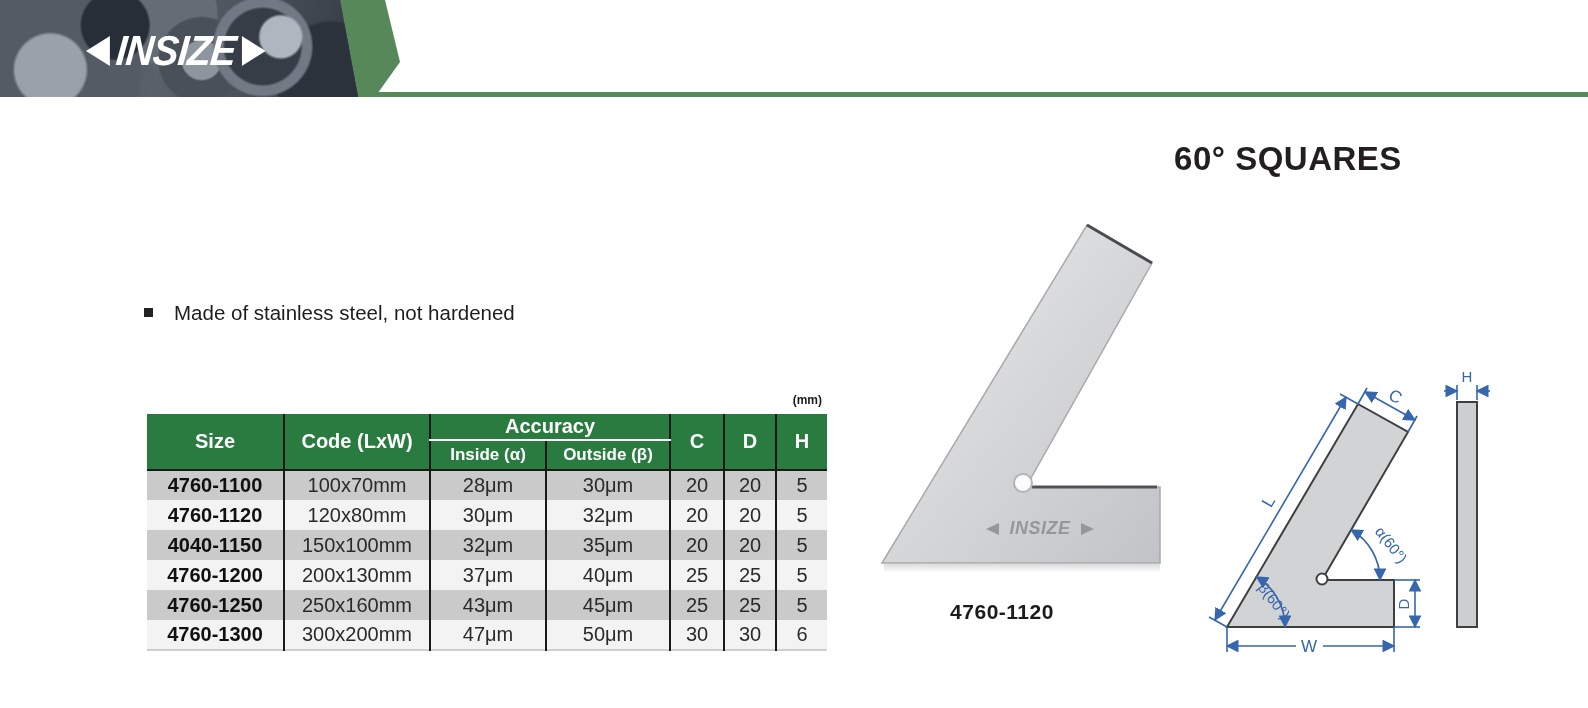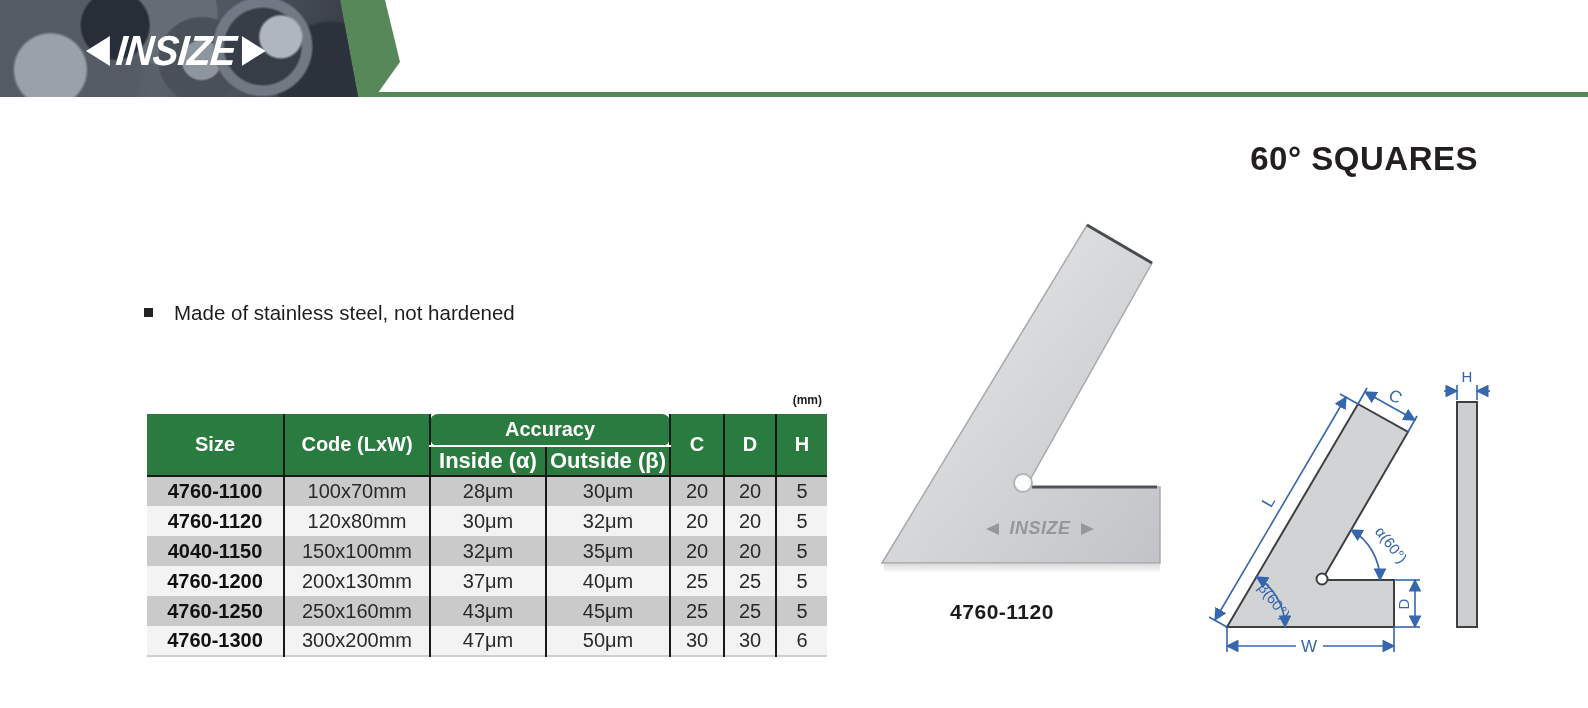--- a/index.html
+++ b/index.html
@@ -33,36 +33,36 @@
   .logo { position:absolute; left:86px; top:30px; display:flex; align-items:center; gap:7px; transform:scaleX(.92); transform-origin:left center; }
   .logo .tri { width:26px; height:30px; background:#ffffff; }
   .logo .tri.left  { clip-path:polygon(100% 0, 0 50%, 100% 100%); }
   .logo .tri.right { clip-path:polygon(0 0, 100% 50%, 0 100%); }
   .logo .word {
     color:#ffffff; font-size:42px; font-weight:bold; font-style:italic;
     letter-spacing:-1px; transform:skewX(-6deg); line-height:1;
   }
 
   
-  .page-title { position:absolute; left:1098px; top:140px; width:380px; text-align:right;
+  .page-title { position:absolute; left:1098px; top:140px; width:380px; text-align:center;
     font-size:33px; font-weight:bold; color:#231f20; letter-spacing:.5px; }
   .feature { position:absolute; left:144px; top:301px; display:flex; align-items:flex-start; gap:21px; }
   .feature .sq { width:9px; height:9px; background:#232323; margin-top:7px; }
   .feature .txt { font-size:20.5px; color:#1d1d1f; }
   .unit-label { position:absolute; left:722px; top:393px; width:100px; text-align:right;
     font-size:12px; font-weight:bold; color:#1b1b1b; }
 
   
   .spec-table { position:absolute; left:147px; top:414px; width:680px;
     border-collapse:collapse; table-layout:fixed; border-bottom:2px solid #cfcfcf; }
   .spec-table th { background:#2a7b3f; color:#ffffff; font-weight:bold; font-size:20px; text-align:center; vertical-align:middle; }
-  .spec-table thead tr.sub th { font-size:22px; }
+  .spec-table thead tr.sub th { font-size:17px; }
   .spec-table td { font-size:20px; color:#2a2a2a; text-align:center; vertical-align:middle; }
   .spec-table .bL { border-left:2px solid #191919; }
-  .spec-table th.accuracy { border-bottom:2px solid #ffffff; height:32px;border-radius:8px; }
+  .spec-table th.accuracy { border-bottom:2px solid #ffffff; height:26px; }
   .spec-table tbody tr { height:30px; }
   .spec-table tbody tr:first-child td { border-top:2px solid #191919; }
   .spec-table tbody tr:nth-child(odd)  { background:#cacaca; }
   .spec-table tbody tr:nth-child(even) { background:#f3f3f3; }
   .spec-table td.code { font-weight:bold; color:#101010; }
   .spec-table thead tr.main { height:26px; }
   .spec-table thead tr.sub  { height:30px; }
 
   
   .product-svg { position:absolute; left:860px; top:200px; }

